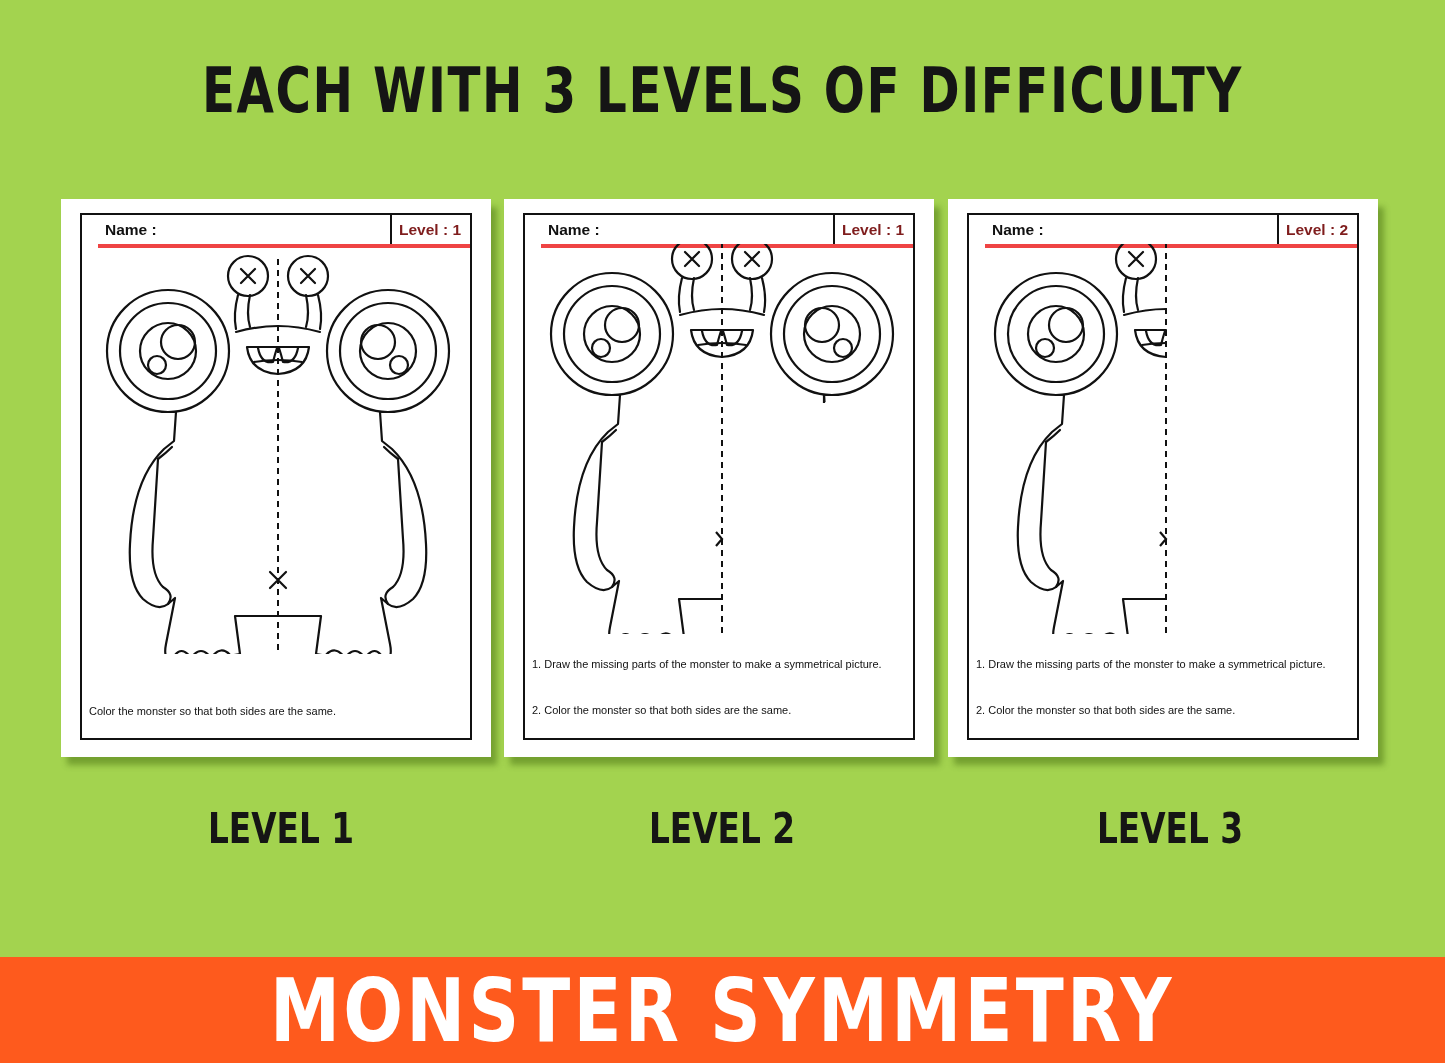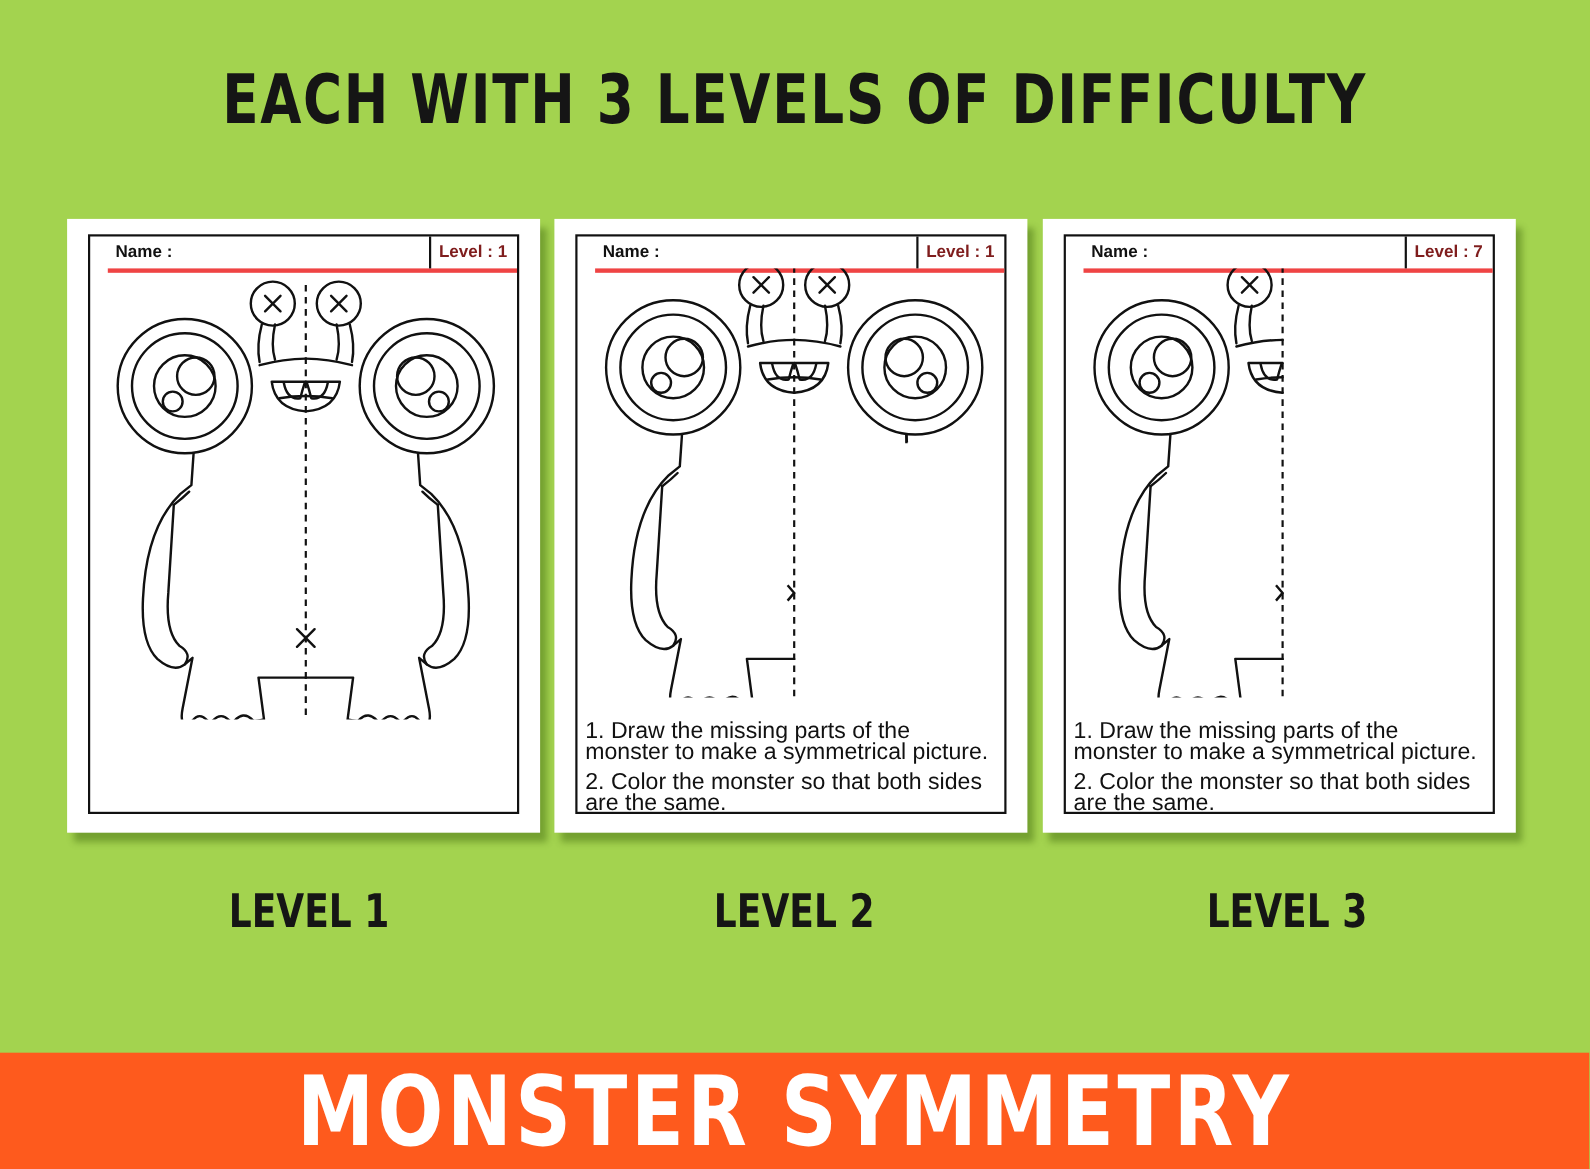--- a/index.html
+++ b/index.html
@@ -5,21 +5,21 @@
   html, body { margin:0; padding:0; }
   body { width:1445px; height:1063px; position:relative; overflow:hidden; background:#a3d34f; font-family:"Liberation Sans", sans-serif; }
   .headline { position:absolute; left:0; top:52px; width:1445px; text-align:center; font-family:"DejaVu Sans", sans-serif; font-weight:bold; font-size:62px; letter-spacing:2px; color:#151515; transform:scaleX(0.78); transform-origin:722px 0; line-height:78px; }
   .card { position:absolute; top:199px; width:430px; height:558px; background:#ffffff; box-shadow:6px 8px 6px rgba(60,100,10,0.45); }
   .sheet { position:absolute; left:19px; top:14px; width:392px; height:527px; border:2px solid #111; box-sizing:border-box; }
   .sheet-head { position:absolute; left:0; top:0; right:0; height:29px; border-bottom:4px solid #ef4444;margin-left:16px; }
   .name-label { position:absolute; left:7px; top:6px; font-weight:bold; font-size:15.5px; color:#111; }
   .level-box { position:absolute; right:0; top:0; width:78px; height:29px; border-left:2px solid #111; }
   .level-text { position:absolute; left:7px; top:6px; font-weight:bold; font-size:15.5px; color:#7f1d1d; white-space:nowrap; }
   .art { position:absolute; left:0; top:29px; width:388px; }
-  .instr { position:absolute; left:7px; font-size:21px; color:#111; line-height:19px; width:375px; }
+  .instr { position:absolute; left:7px; font-size:11px; color:#111; line-height:19px; width:375px; }
   .level-caption { position:absolute; top:803px; width:430px; text-align:center; font-family:"DejaVu Sans", sans-serif; font-weight:bold; font-size:42px; color:#151515; transform:scaleX(0.78); line-height:52px; }
   .footer { position:absolute; left:0; top:957px; width:1445px; height:106px; background:#fe5a1d; }
   .footer-title { position:absolute; left:0; top:4px; width:1445px; text-align:center; font-family:"DejaVu Sans", sans-serif; font-weight:bold; font-size:88px; color:#ffffff; letter-spacing:4px; transform:scaleX(0.80); transform-origin:722px 0; line-height:100px; }
 </style>
 </head>
 <body>
 
 <svg width="0" height="0" style="position:absolute">
   <defs>
 
@@ -67,20 +67,21 @@
       </div>
     </div>
     <svg class="art" width="388" height="410" viewBox="0 0 388 410">
       <g transform="translate(196,10)">
         <use href="#half"></use>
         <use href="#half" transform="scale(-1,1)"></use>
         <line x1="0" y1="5" x2="0" y2="410" stroke="#111" stroke-width="2" stroke-dasharray="6,5"></line>
         <use href="#mark-x" transform="translate(0,326)"></use>
       </g>
     </svg>
+    <div class="instr" style="top:487px;">Color the monster so that both sides are the same.</div>
   </div>
 </div>
 
 <div class="card" style="left:504px;">
   <div class="sheet">
     <div class="sheet-head">
       <span class="name-label">Name :</span>
       <div class="level-box">
         <span class="level-text">Level : 1</span>
       </div>
@@ -104,21 +105,21 @@
     <div class="instr" style="top:440px;">1. Draw the missing parts of the monster to make a symmetrical picture.</div>
     <div class="instr" style="top:486px;">2. Color the monster so that both sides are the same.</div>
   </div>
 </div>
 
 <div class="card" style="left:948px;">
   <div class="sheet">
     <div class="sheet-head">
       <span class="name-label">Name :</span>
       <div class="level-box">
-        <span class="level-text">Level : 7</span>
+        <span class="level-text">Level : 2</span>
       </div>
     </div>
     <svg class="art" width="388" height="390" viewBox="0 0 388 390">
       <g transform="translate(197,-7)">
         <use href="#half"></use>
         <line x1="0" y1="5" x2="0" y2="397" stroke="#111" stroke-width="2" stroke-dasharray="6,5"></line>
         <path d="M-6 295 L0 302 L-6 309" stroke="#111" stroke-width="2.2" fill="none"></path>
       </g>
     </svg>
     <div class="instr" style="top:440px;">1. Draw the missing parts of the monster to make a symmetrical picture.</div>

